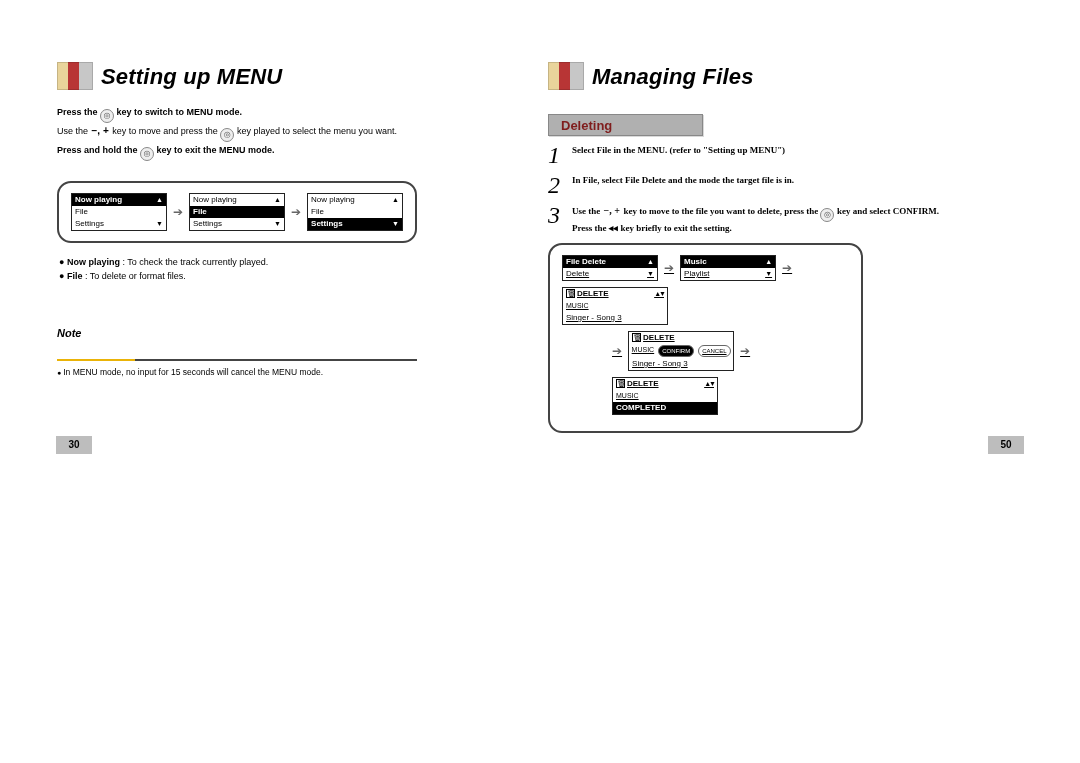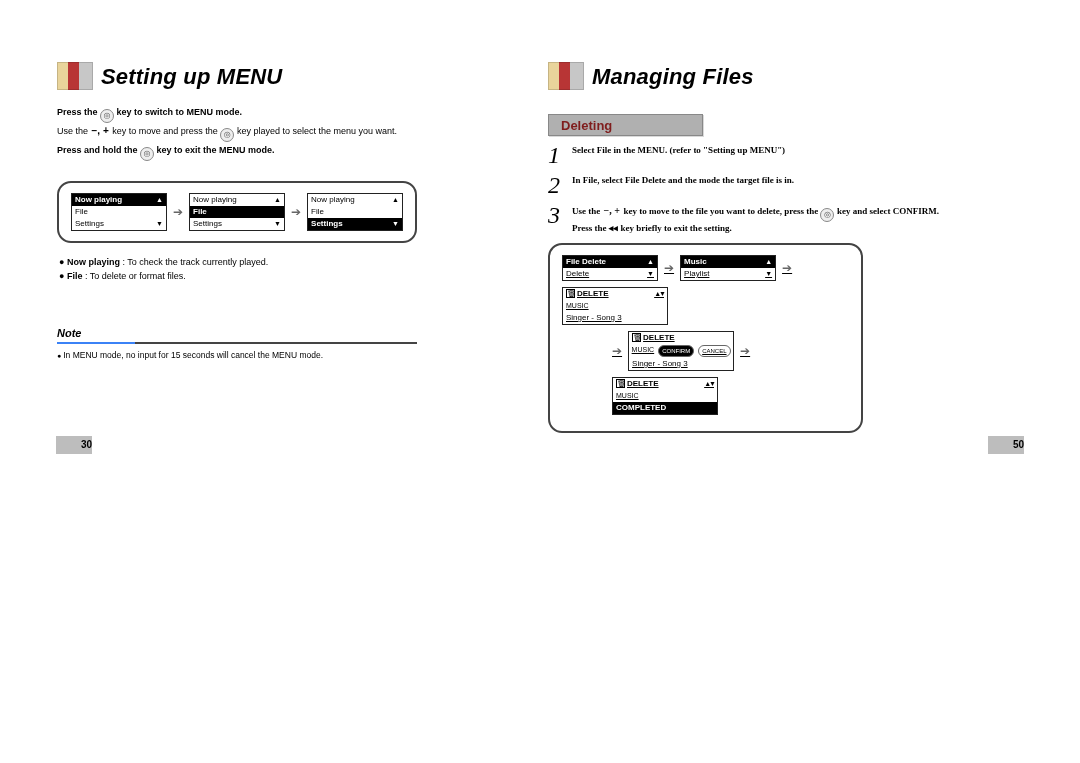--- a/index.html
+++ b/index.html
@@ -47,29 +47,29 @@
   .mini-row.hl { background:#000; color:#fff; font-weight:bold; }
   .mini-row .tri { font-size:7px; }
   .arrow { font-size:12px; color:#666; }
 
   
   .bullets { font-size:9px; line-height:14px; margin-left:2px; }
   .bullets .b { font-weight:bold; }
 
   
   .note-block { margin-top: 40px; }
-  .note-label { font-style: italic; font-weight:bold; font-size:11px; padding-bottom:3px; border-bottom:2px solid #3b82f6; display:inline-block; width:78px; }
+  .note-label { font-style: italic; font-weight:bold; font-size:11px; padding-bottom:20px; border-bottom:2px solid #eab308; display:inline-block; width:78px; }
   .note-rule { border-top:2px solid #444; margin-top:-2px; width:360px; }
   .note-text { font-size:8.5px; margin-top:6px; }
   .note-text::before { content:"\25CF\0020"; font-size:7px; }
 
   
   .pagenum {
     width:36px; height:18px; background:#bdbdbd; color:#000; font-size:10px; font-weight:bold;
-    text-align:right; line-height:18px;
+    text-align:center; line-height:18px;
   }
   .pagenum-row { display:flex; justify-content:space-between; position:absolute; left:56px; right:56px; top:436px; }
 
   
   .banner {
     width: 155px; height:22px; background:#b0b0b0; border:1px solid #888;
     padding:2px 12px; font-size:13px; font-weight:bold; color:#7f1d1d;
     display:flex; align-items:center; margin-top:24px; margin-bottom:8px;
     box-shadow: 1px 1px 0 rgba(0,0,0,0.15);
   }

